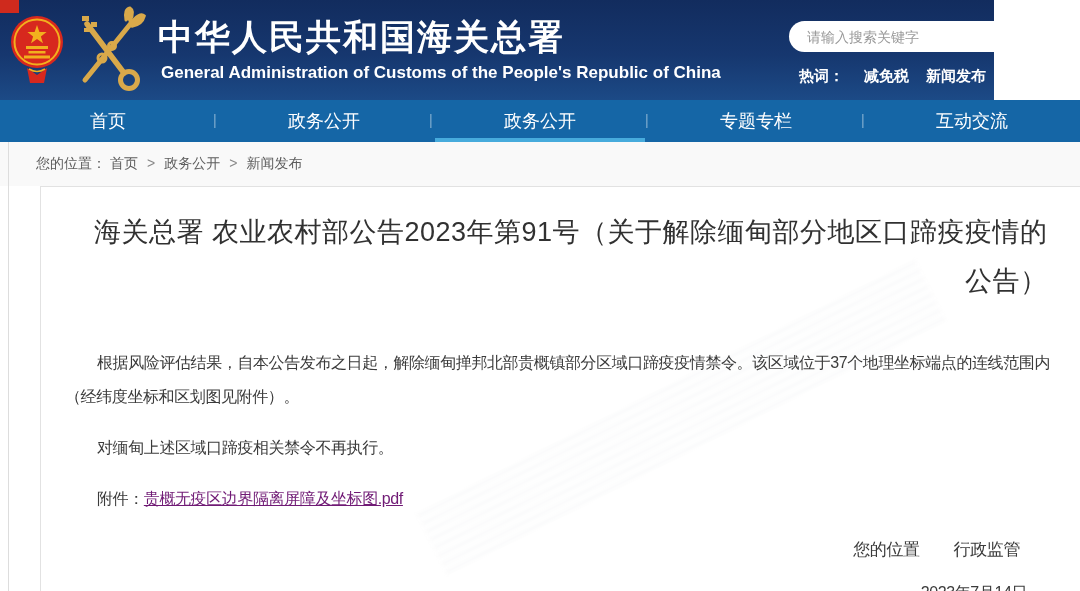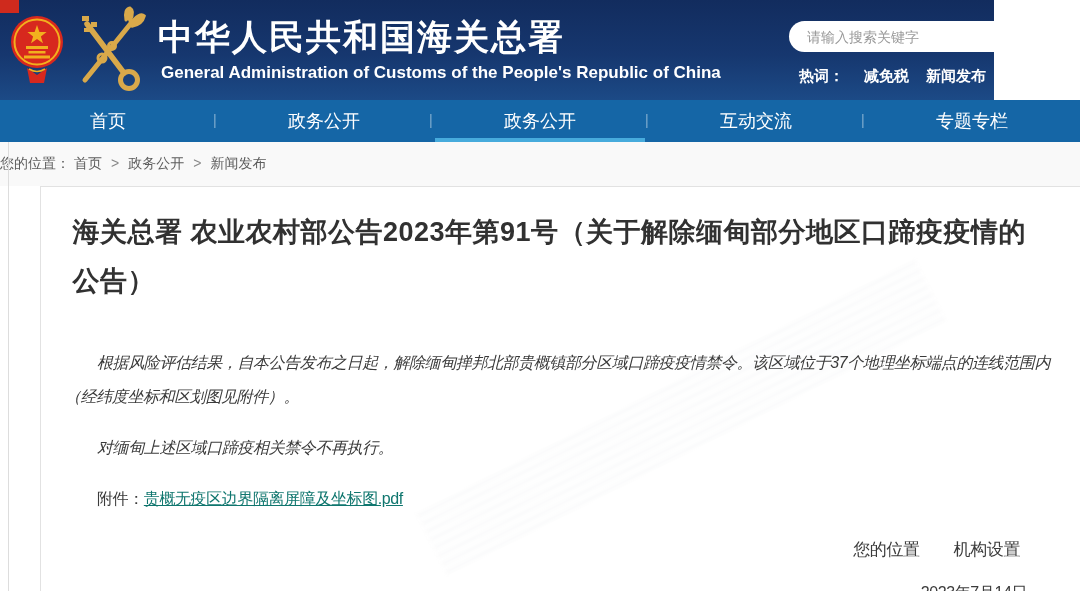--- a/index.html
+++ b/index.html
@@ -54,21 +54,21 @@
     color:rgba(255,255,255,.45); font-size:14px; font-weight:normal;
   }
   .nav-item.active::after {
     content:""; position:absolute; left:3px; right:3px; bottom:0; height:4px;
     background:#47abdc;
   }
 
   
   .crumbbar {
     position:absolute; left:0; top:142px; width:1080px; height:44px;
-    background:#f9f9f9; display:flex; align-items:center; 
+    background:#f9f9f9; display:flex; align-items:center; padding-left:36px;
     font-size:14px; color:#5d5d5d;
   }
   .crumbbar .bc-label { margin-right:4px; }
   .crumb { cursor:pointer; }
   .crumb + .crumb::before { content:">"; margin:0 9px; color:#888; cursor:default; }
 
   .page-edge {
     position:absolute; left:8px; top:142px; width:1px; height:449px; background:#ddd;
   }
 
@@ -80,28 +80,28 @@
   .watermark {
     position:absolute; left:400px; top:380px; width:560px;
     transform:rotate(-27deg); filter:blur(2px);
     background:repeating-linear-gradient(0deg, rgba(150,160,165,.10) 0 2px, transparent 2px 9px);
     height:70px; pointer-events:none;
   }
   .doc {
     position:absolute; left:65px; top:198px; width:990px;
   }
   .doc-title {
-    width:975px; margin:10px auto 0 auto; text-align:left;
-    font-size:27px; font-weight:bold; color:#313131; line-height:49px;
+    width:975px; margin:10px auto 0 auto; text-align:right;
+    font-size:27px; font-weight:normal; color:#313131; line-height:49px;
     letter-spacing:0.5px;
   }
   .doc-body { margin-top:40px; font-size:16px; color:#3b3b3b; letter-spacing:-0.4px; }
-  .para { text-indent:2em; line-height:34px; margin-bottom:17px;font-style:italic; }
+  .para { text-indent:2em; line-height:34px; margin-bottom:17px; }
   .attach-row { text-indent:2em; line-height:34px; margin-bottom:6px; }
-  .attach-link { color:#0f766e; text-decoration:underline; cursor:pointer; }
+  .attach-link { color:#701a75; text-decoration:underline; cursor:pointer; }
   .sig-row {
     margin-top:22px; text-align:right; padding-right:35px; font-size:17px; color:#3b3b3b;
   }
   .sig-row .sig-gap { display:inline-block; width:34px; }
   .date-row {
     margin-top:22px; text-align:right; padding-right:28px; font-size:16px; color:#3b3b3b;
   }
 </style>
 </head>
 <body>
@@ -162,25 +162,25 @@
       <span>政务公开</span>
     </div>
 
 
     <div class="nav-item active">
       <span>政务公开</span>
     </div>
 
 
     <div class="nav-item">
+      <span>专题专栏</span>
+    </div>
+
+    <div class="nav-item">
       <span>互动交流</span>
-    </div>
-
-    <div class="nav-item">
-      <span>专题专栏</span>
     </div>
   </div>
 
 <div class="crumbbar">
   <span class="bc-label">您的位置：</span>
   <span style="display:flex">
 
   <span class="crumb">首页</span>
       <span class="crumb">政务公开</span>
       <span class="crumb">新闻发布</span>
@@ -194,17 +194,17 @@
 
 <div class="doc">
   <div class="doc-title">海关总署 农业农村部公告2023年第91号（关于解除缅甸部分地区口蹄疫疫情的公告）</div>
 
   <div class="doc-body">
     <p class="para">根据风险评估结果，自本公告发布之日起，解除缅甸掸邦北部贵概镇部分区域口蹄疫疫情禁令。该区域位于37个地理坐标端点的连线范围内（经纬度坐标和区划图见附件）。</p>
     <p class="para">对缅甸上述区域口蹄疫相关禁令不再执行。</p>
 
     <p class="attach-row"><span>附件：</span><a class="attach-link">贵概无疫区边界隔离屏障及坐标图.pdf</a></p>
 
-    <div class="sig-row"><span>您的位置</span><span class="sig-gap"></span><span>机构设置</span></div>
+    <div class="sig-row"><span>您的位置</span><span class="sig-gap"></span><span>行政监管</span></div>
 
     <div class="date-row">2023年7月14日</div>
   </div>
 </div>
 
 </body></html>

